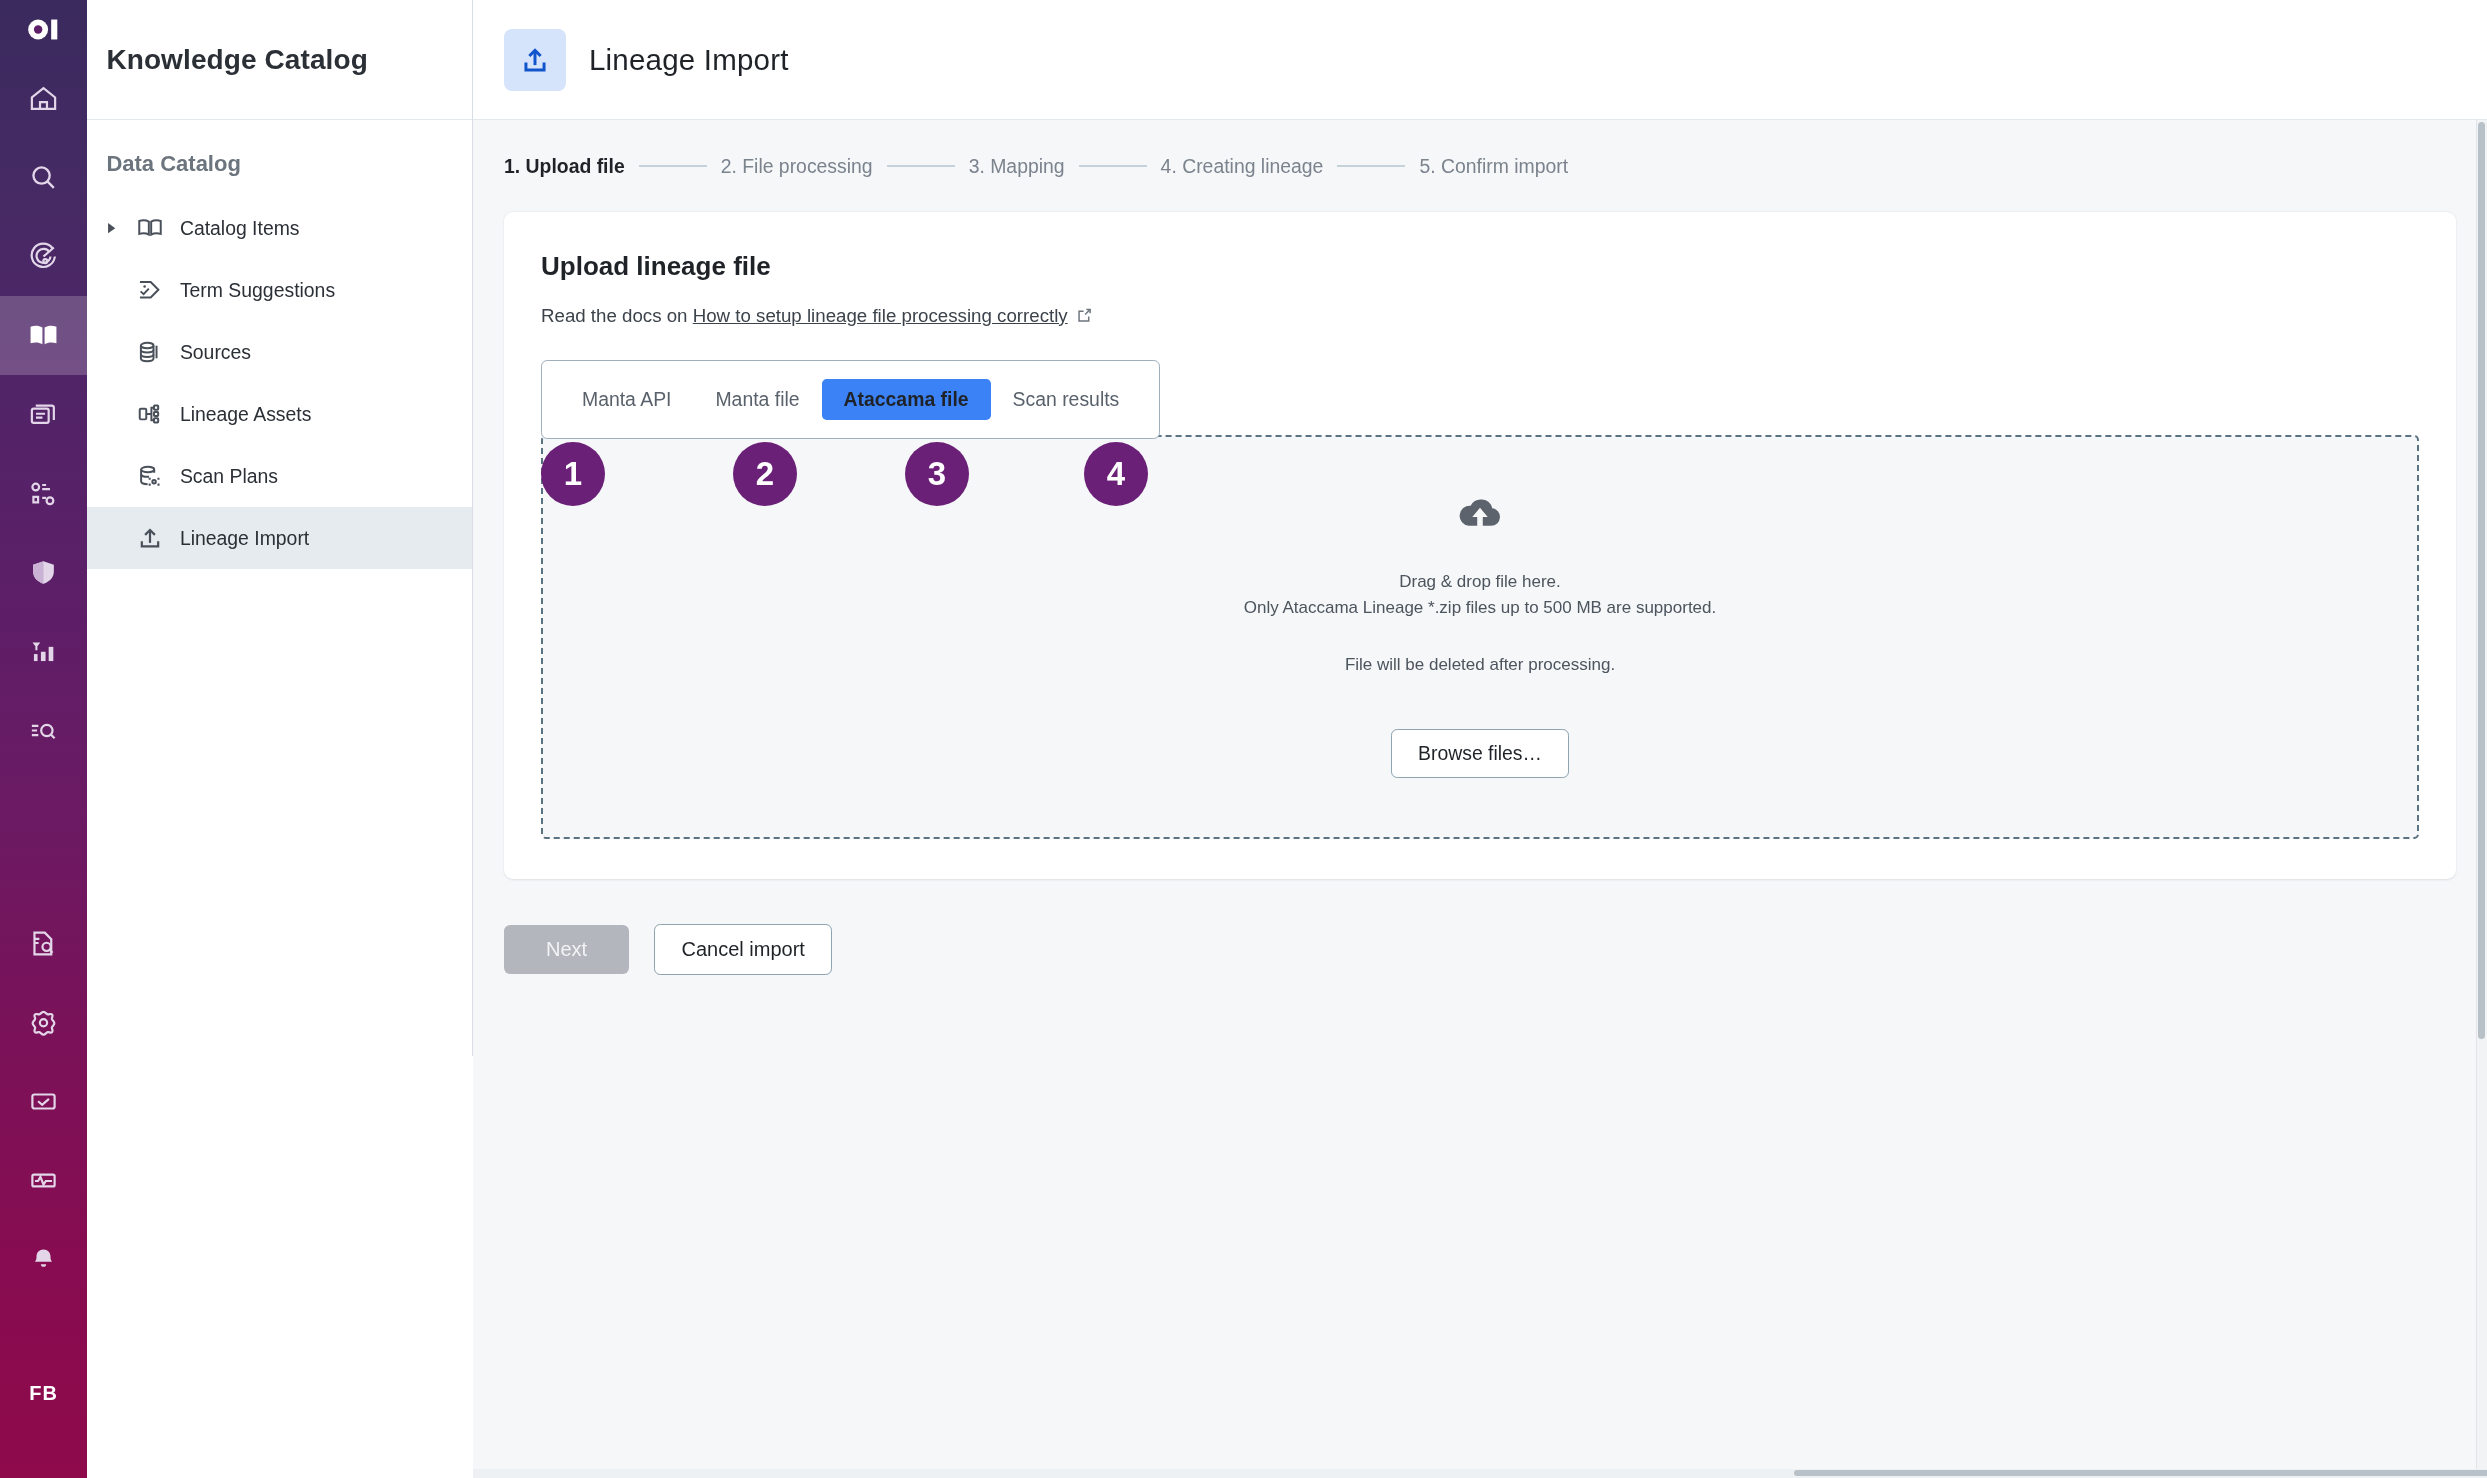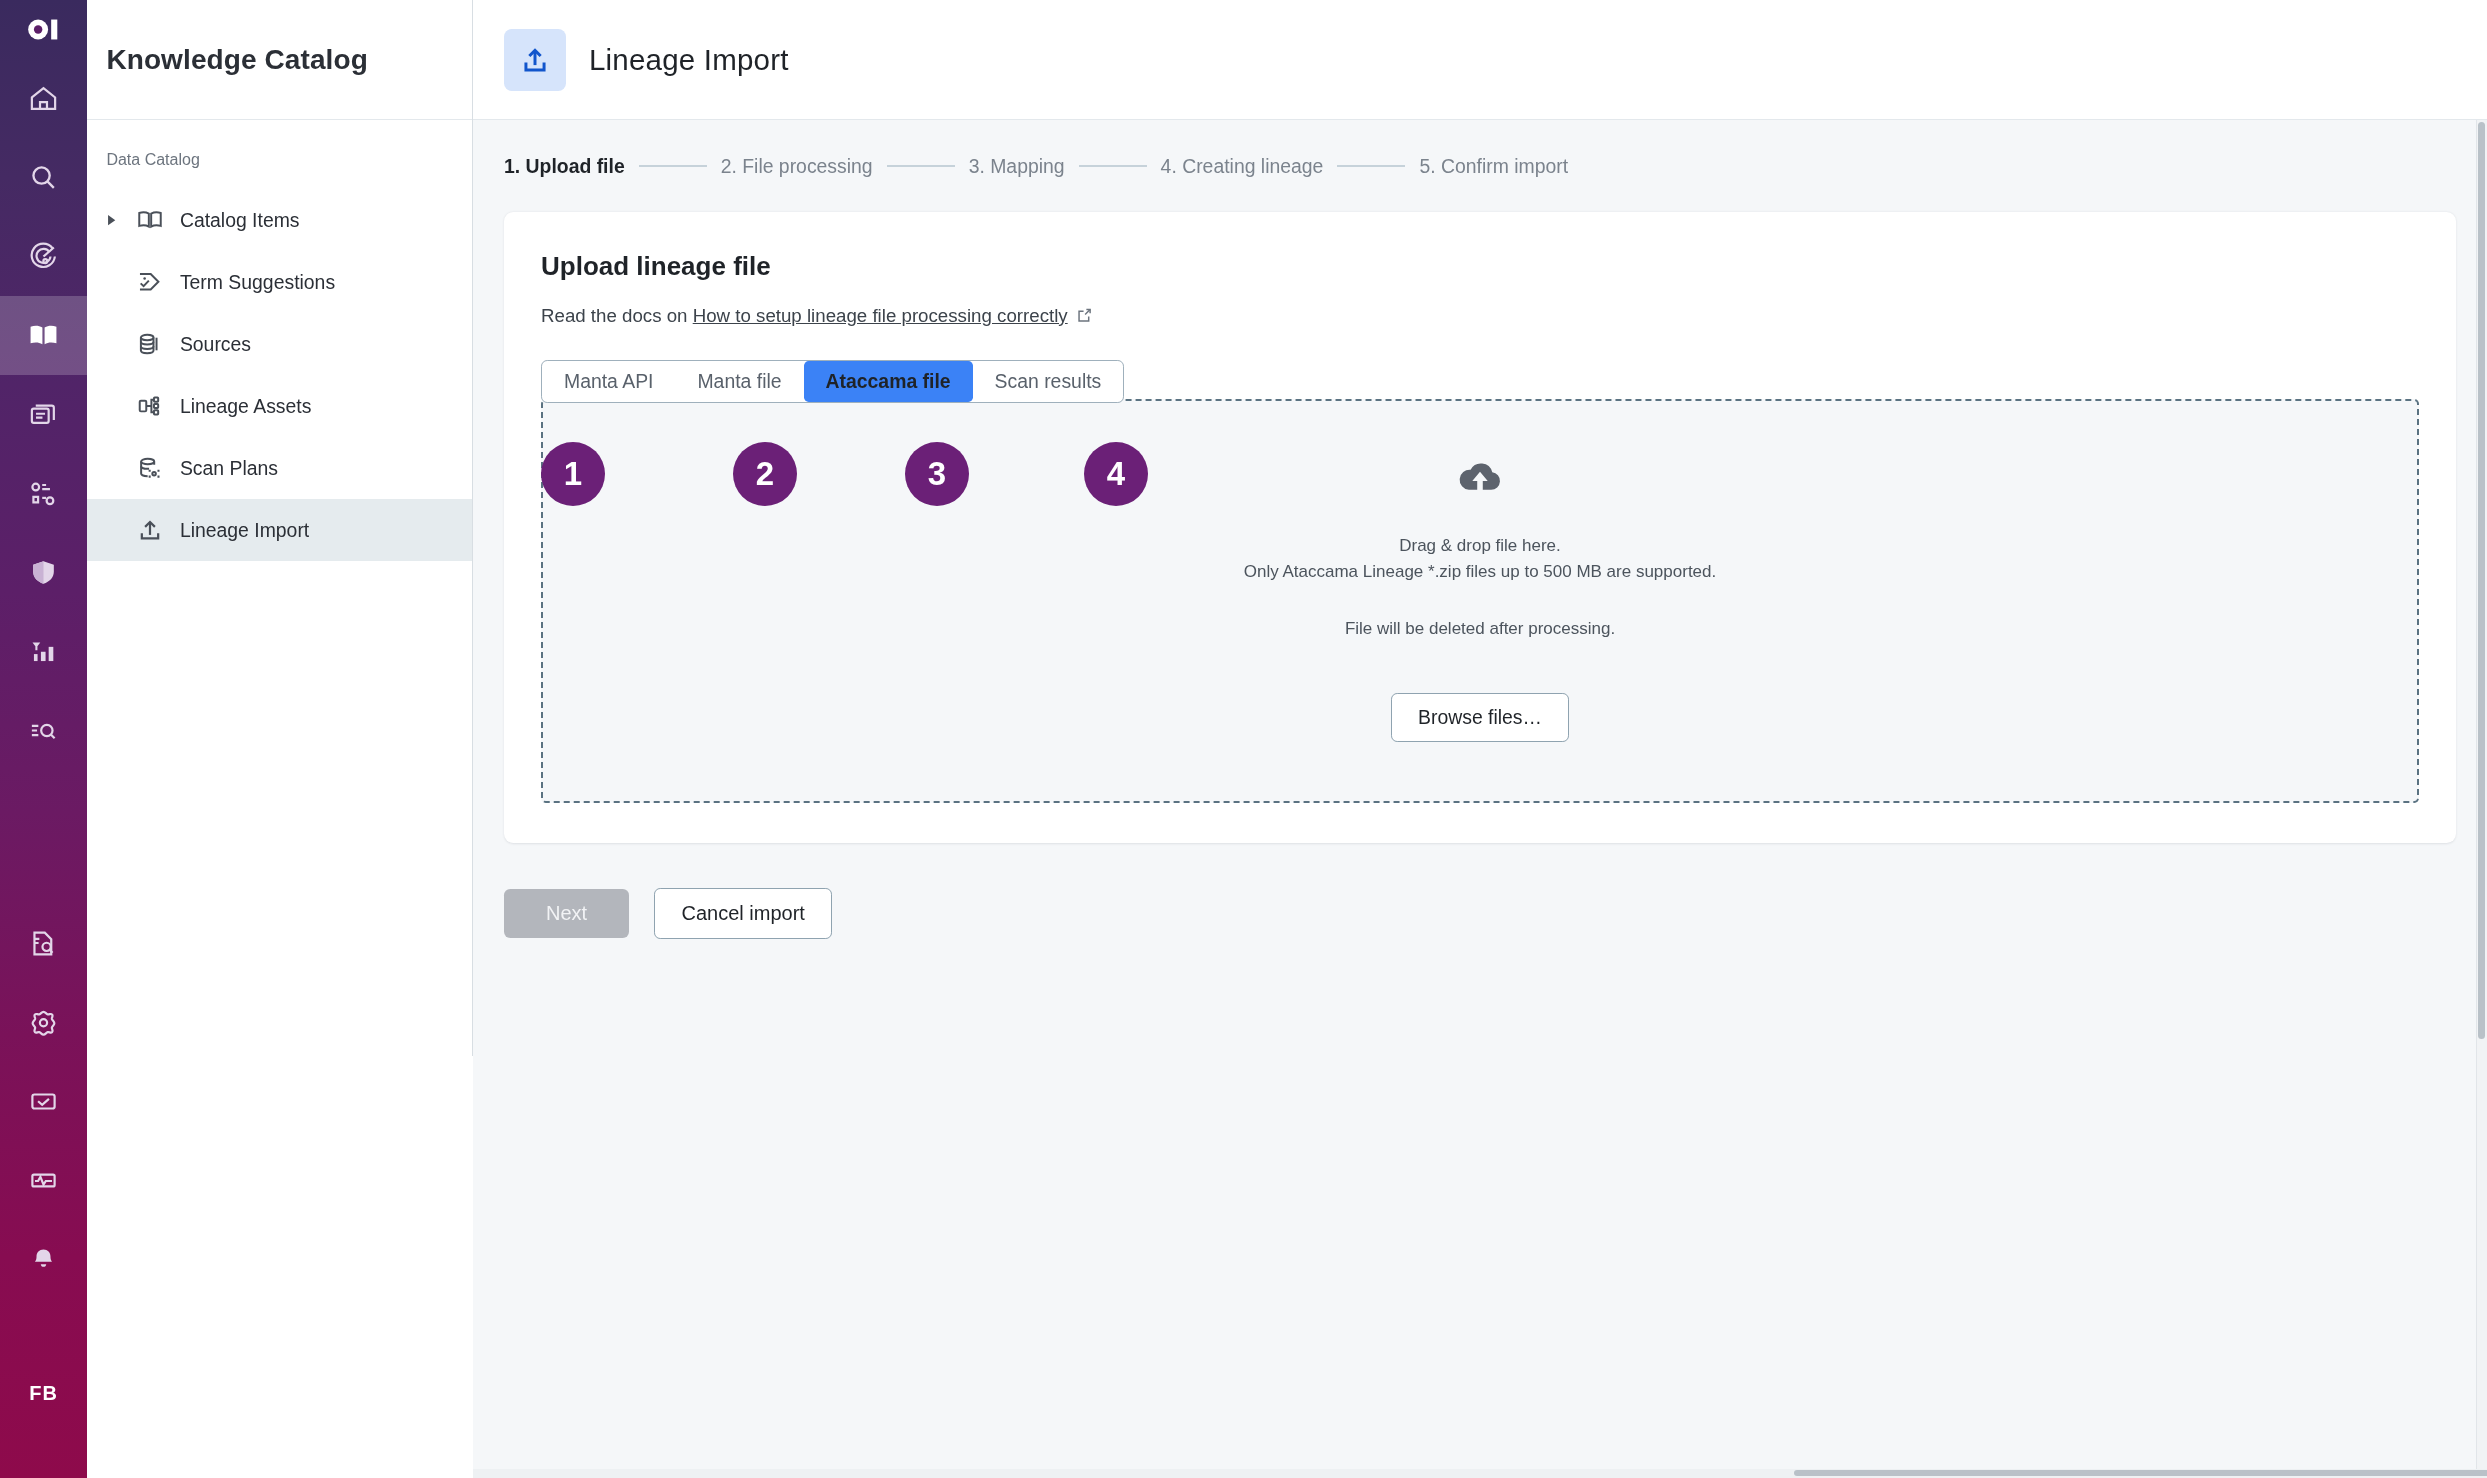--- a/index.html
+++ b/index.html
@@ -45,21 +45,21 @@
     display: flex; flex-direction: column;
   }
   .navpanel-header {
     height: 120px; flex: 0 0 120px;
     display: flex; align-items: center;
     padding-left: 19.4px;
     border-bottom: 0.8px solid #e3e8ec;
   }
   .navpanel-title { font-size: 28px; font-weight: 700; color: #2b2f36; letter-spacing: 0.1px; }
   .navpanel-section {
-    font-size: 16px; color: #6c747e; font-weight: 400;
+    font-size: 22px; color: #6c747e; font-weight: 700;
     padding: 31px 0 20px 19.4px;
   }
   .nav-list { display: flex; flex-direction: column; }
   .nav-item {
     height: 62px; display: flex; align-items: center;
     padding-left: 19.4px; cursor: pointer;
   }
   .nav-item.active { background: #e5ebee; }
   .nav-caret {
     width: 29.5px; flex:0 0 29.5px; display:flex; align-items:center; justify-content:flex-start;
@@ -103,21 +103,21 @@
     position: relative;
   }
   .card-title { font-size: 26px; font-weight: 700; color: #1f2328; }
   .card-desc { margin-top: 20px; font-size: 18.7px; color: #3c434b; line-height: 1.55; }
   .card-desc .doclink { text-decoration: underline; color: #3c434b; cursor: pointer; }
   .ext-icon { display:inline-block; vertical-align: -2.3px; margin-left: 7.8px; cursor:pointer; }
 
   .tabbar {
     display: inline-flex; align-items: center;
     border: 0.8px solid #9fb0bc; border-radius: 6.2px;
-    margin-top: 26.4px; padding: 0; background:#fff;
+    margin-top: 26.4px; padding: 18px; background:#fff;
     position: relative; z-index: 1;
   }
   .tab {
     font-size: 19.4px; color: #59616b; padding: 9.3px 22px;
     border-radius: 4.7px; cursor: pointer; white-space: nowrap;
   }
   .tab.selected { background: #3b82f6; color: #1f2328; font-weight: 700; }
 
   .badges { position: absolute; left: 37px; top: 230px; height: 0; z-index: 5; }
   .badge {

